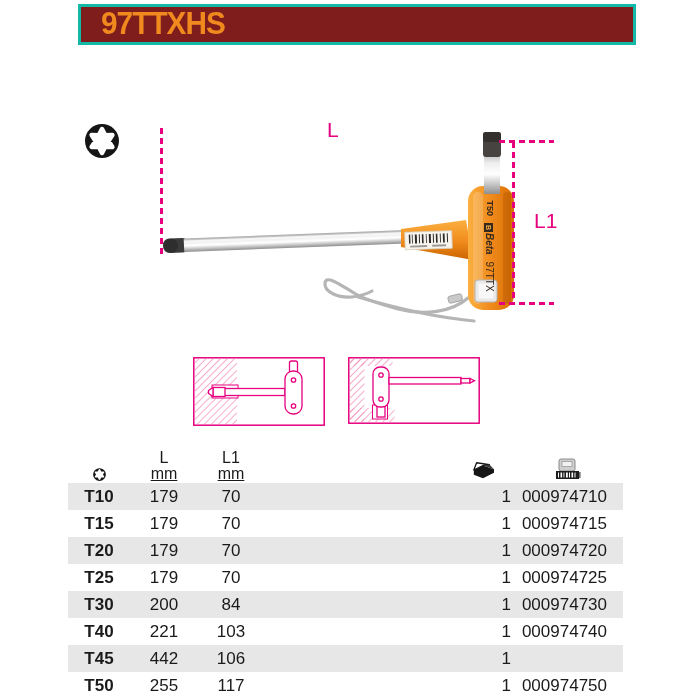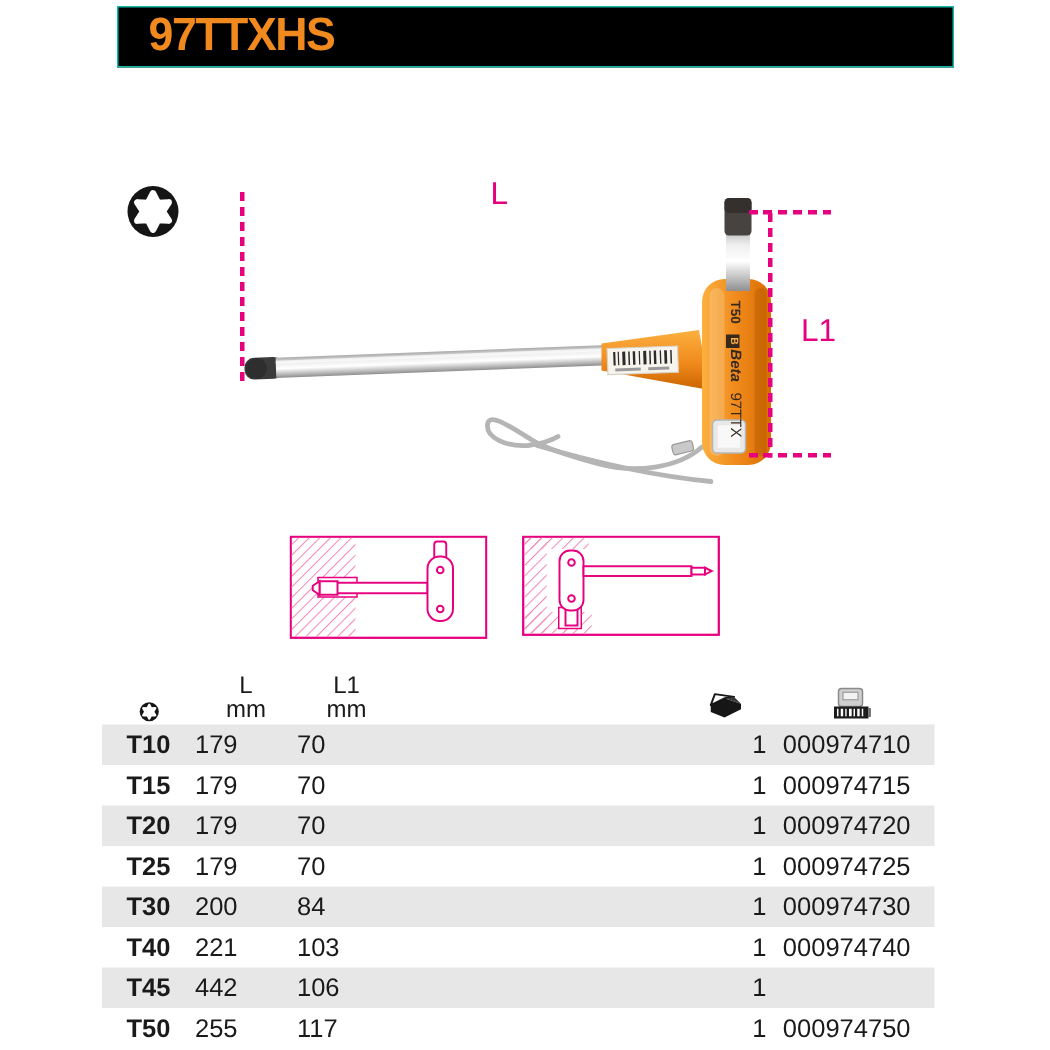--- a/index.html
+++ b/index.html
@@ -1,22 +1,22 @@
 <!DOCTYPE html>
 <html><head>
 <meta charset="utf-8">
 <style>
   html,body{margin:0;padding:0;background:#ffffff;}
   #stage{position:relative;width:700px;height:700px;background:#ffffff;overflow:hidden;
          font-family:"Liberation Sans","DejaVu Sans",sans-serif;color:#1a1a1a;}
   .abs{position:absolute;}
 
   
-  .code-box{left:78px;top:4px;width:558px;height:41px;border:1px solid #14b8a6;background:#000000;
-            box-sizing:border-box;display:flex;align-items:flex-start;}
+  .code-box{left:78px;top:4px;width:558px;height:41px;border:3px solid #14b8a6;background:#7f1d1d;
+            box-sizing:border-box;display:flex;align-items:flex-end;}
   .code-text{font-size:31px;font-weight:bold;color:#f08a1e;letter-spacing:-1px;margin-left:20px;
              transform:scaleX(.96);transform-origin:left center;}
 
   
   .dash-v{width:3px;background:repeating-linear-gradient(to bottom,#e6007e 0 6px,transparent 6px 10px);}
   .dash-h{height:3px;background:repeating-linear-gradient(to right,#e6007e 0 6px,transparent 6px 10px);}
   .dim-label{color:#e6007e;font-size:21px;font-weight:400;}
 
   
   .handle-print{left:425px;top:238px;width:130px;height:16px;transform:rotate(90deg);
@@ -25,25 +25,25 @@
   .handle-print .sz{font-weight:bold;font-size:9px;}
   .logo-box{display:inline-block;width:9px;height:9px;background:#372a1c;color:#f9b043;
             font-size:7px;font-weight:bold;line-height:9px;text-align:center;margin-right:1px;}
   .brand{font-weight:bold;font-style:italic;font-size:10px;}
 
   
   .tbl{left:68px;top:449px;width:555px;}
   .trow{display:grid;grid-template-columns:62px 68px 66px 1fr 56px 112px;align-items:center;}
   .thead{height:34px;align-items:end;padding-bottom:1px;box-sizing:border-box;}
   .h-center{text-align:center;font-size:16px;line-height:16px;}
-  .h-center .u{display:block;}
+  .h-center .u{display:block;text-decoration:underline;}
   .drow{height:27px;font-size:17px;}
   .drow.alt{background:#e7e7e7;}
   .c-size{text-align:center;font-weight:bold;}
-  .c-l,.c-l1{}
+  .c-l,.c-l1{text-align:center;}
   .c-qty{text-align:right;}
   .c-code{text-align:right;padding-right:16px;}
   .icon-cell{display:flex;justify-content:center;align-items:flex-end;}
 </style>
 </head>
 <body>
 
 <div id="stage">
 
   <div class="abs code-box">

